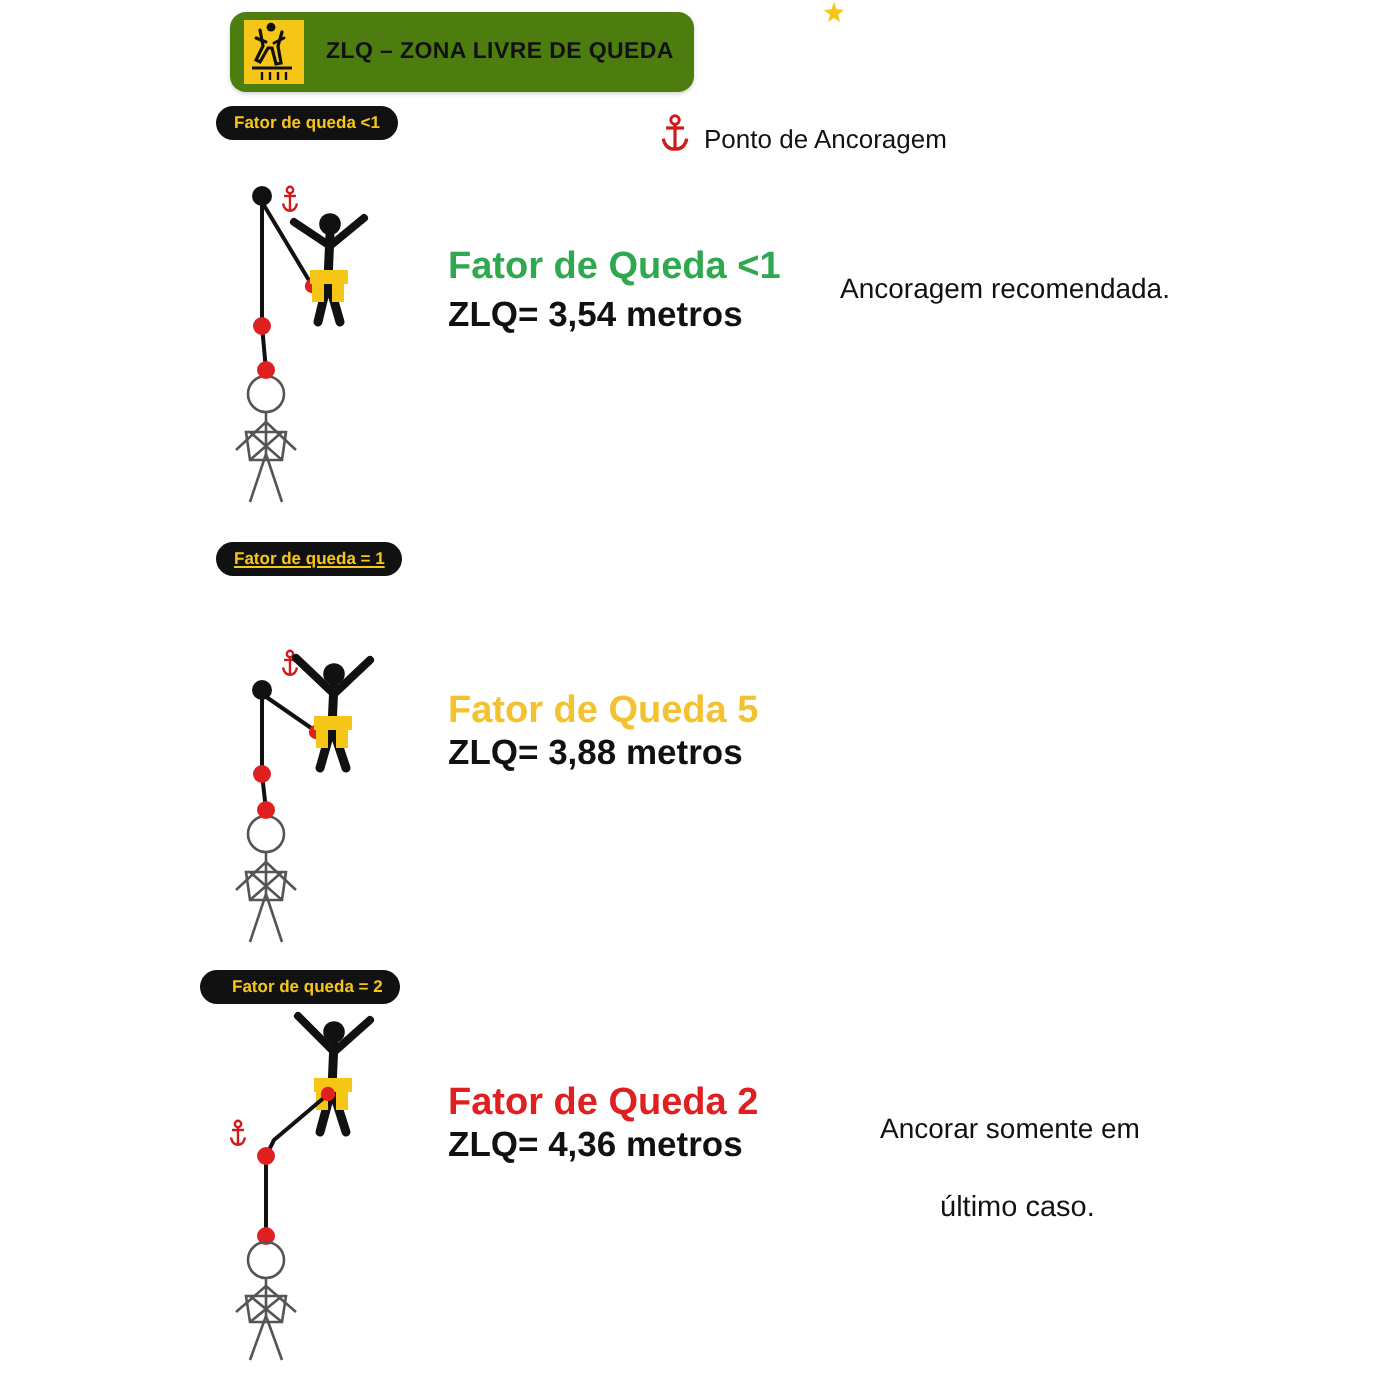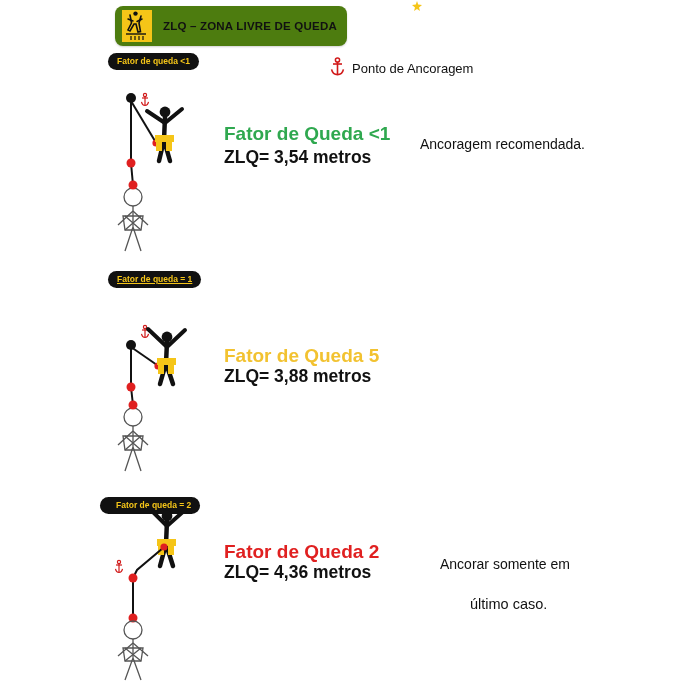--- a/index.html
+++ b/index.html
@@ -233,21 +233,21 @@
         <path d="M38 131 L58 131 L56 145 L40 145 Z"></path>
         <path d="M40 131 L56 145 M56 131 L40 145"></path>
       </g>
       <circle cx="48" cy="100" r="4.5" fill="#e02020"></circle>
     </svg>
   </div>
 
   <div class="fq-title" style="left:224px; top:345px; color:#f2c230;">Fator de Queda 5</div>
   <div class="zlq-line" style="left:224px; top:366px;">ZLQ= 3,88 metros</div>
 
-  <div class="tag" style="left:100px; top:497px;padding-left:16px;">Fator de queda = 2</div>
+  <div class="tag" style="left:100px; top:485px;padding-left:16px;">Fator de queda = 2</div>
 
   <div class="figure" style="left:85px; top:500px;">
     <svg width="150" height="185" viewBox="0 0 150 185">
 
       <circle cx="82" cy="16" r="5.4" fill="#111"></circle>
       <path d="M82 21 L81 44 L75 66 M81 44 L88 66" stroke="#111" stroke-width="4.5" fill="none" stroke-linecap="round"></path>
       <path d="M82 26 L64 8 M82 26 L100 10" stroke="#111" stroke-width="4" fill="none" stroke-linecap="round"></path>
       <rect x="72" y="39" width="19" height="7" fill="#f5c518"></rect>
       <rect x="73" y="46" width="6" height="9" fill="#f5c518"></rect>
       <rect x="83" y="46" width="6" height="9" fill="#f5c518"></rect>

